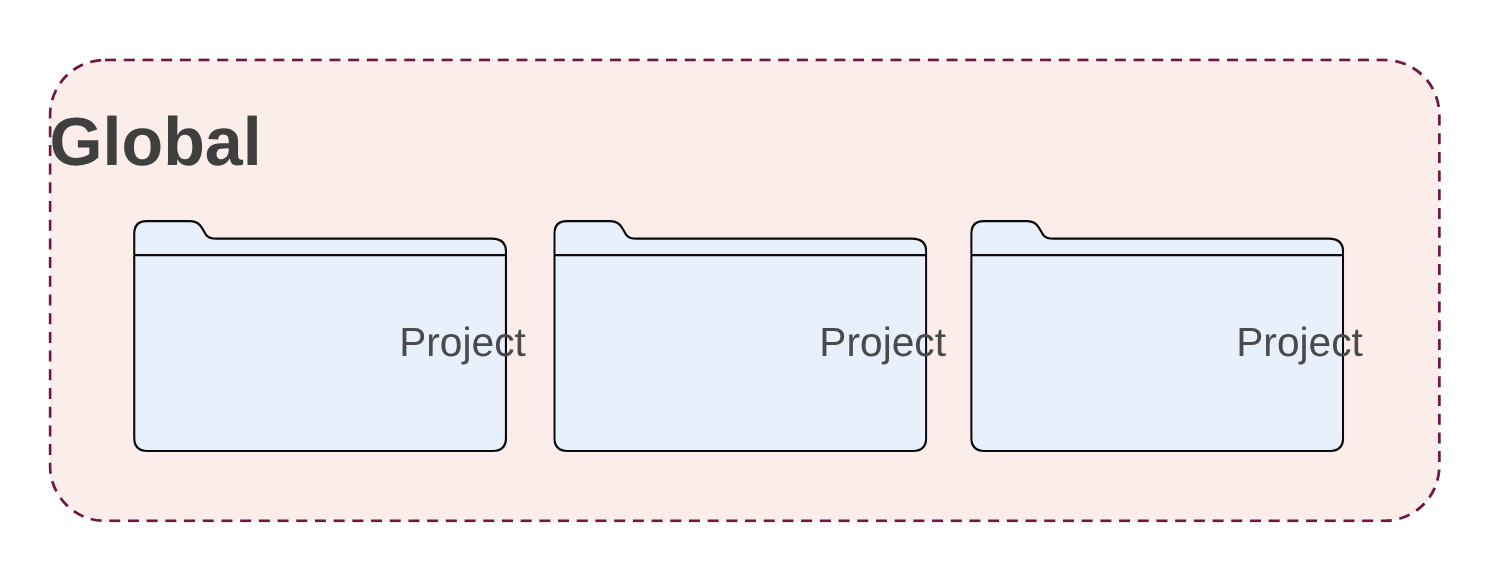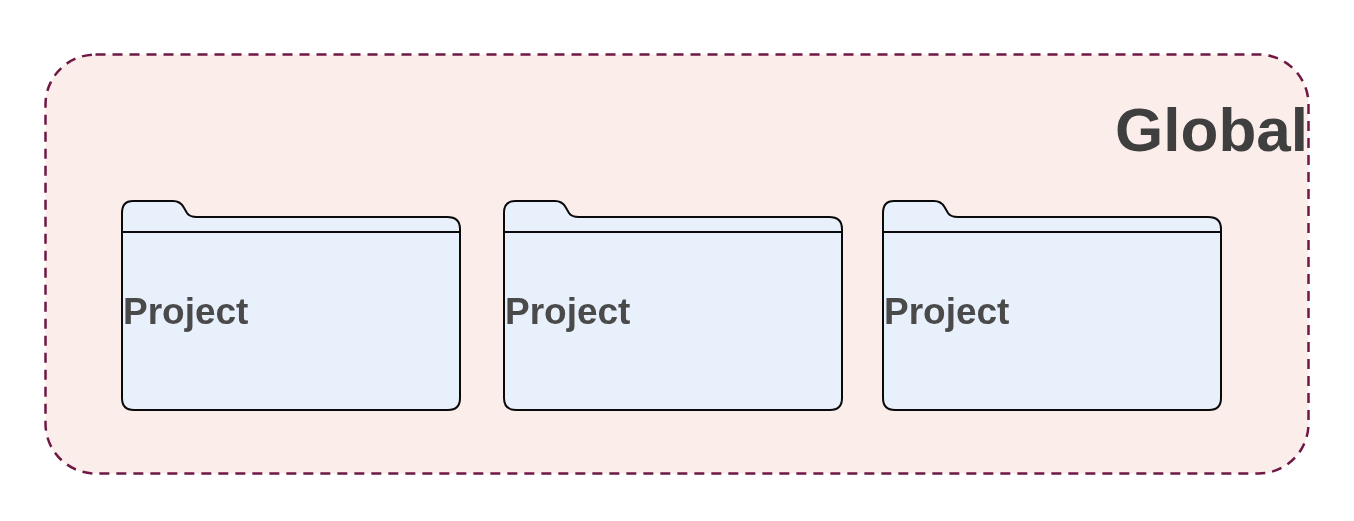--- a/index.html
+++ b/index.html
@@ -34,21 +34,21 @@
     fill: var(--global-fill);
     stroke: var(--global-border);
     stroke-width: 2.5;
     stroke-dasharray: 10 7;
   }
   .global-title {
     position: absolute;
     left: 45px;
     top: 99px;
     width: 1263px;
-    text-align: right;
+    text-align: left;
     font-size: 62px;
     line-height: 62px;
     font-weight: bold;
     color: var(--title-text);
   }
   .folder {
     position: absolute;
     top: 199px;
     width: 340px;
     height: 213px;
@@ -69,27 +69,27 @@
     stroke-width: 2;
     stroke-linejoin: round;
   }
   .folder-divider {
     fill: none;
     stroke: var(--folder-border);
     stroke-width: 2;
   }
   .folder-label {
     position: absolute;
-    left: 2px;
+    left: 17px;
     top: 94px;
     width: 100%;
-    text-align: left;
+    text-align: right;
     font-size: 37px;
     line-height: 37px;
-    font-weight: bold;
+    font-weight: normal;
     color: var(--folder-text);
   }
 </style>
 </head>
 <body>
 
 <div class="canvas">
 
   <svg class="outer-svg" viewBox="0 0 1266 422" xmlns="http://www.w3.org/2000/svg" aria-hidden="true">
     <rect class="outer-rect" x="1.5" y="1.5" width="1263" height="419" rx="50" ry="50"></rect>

